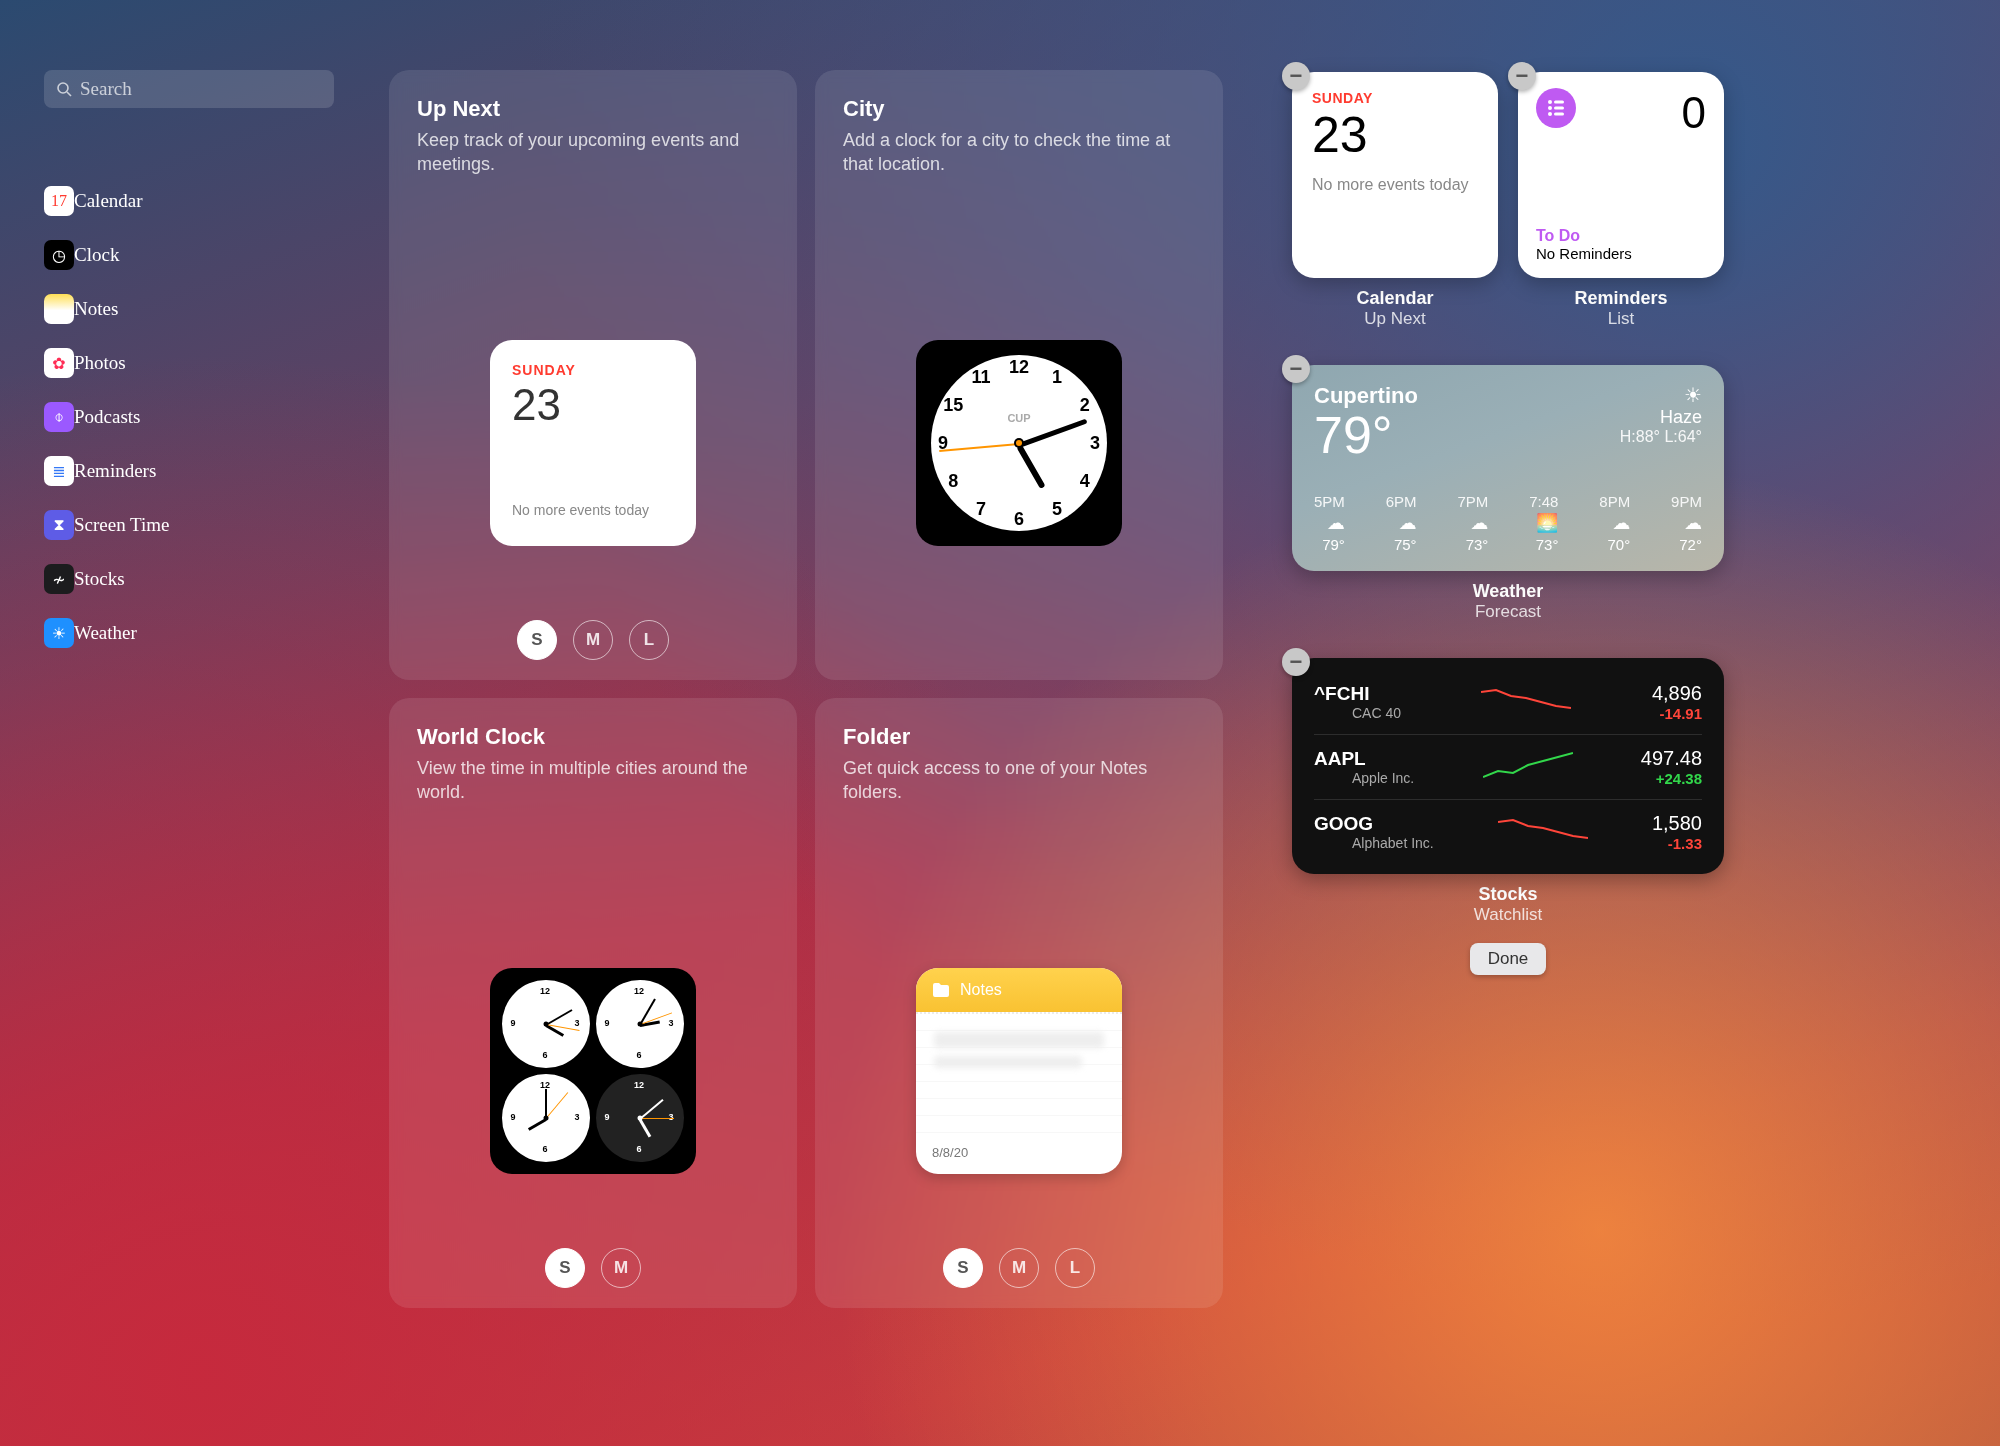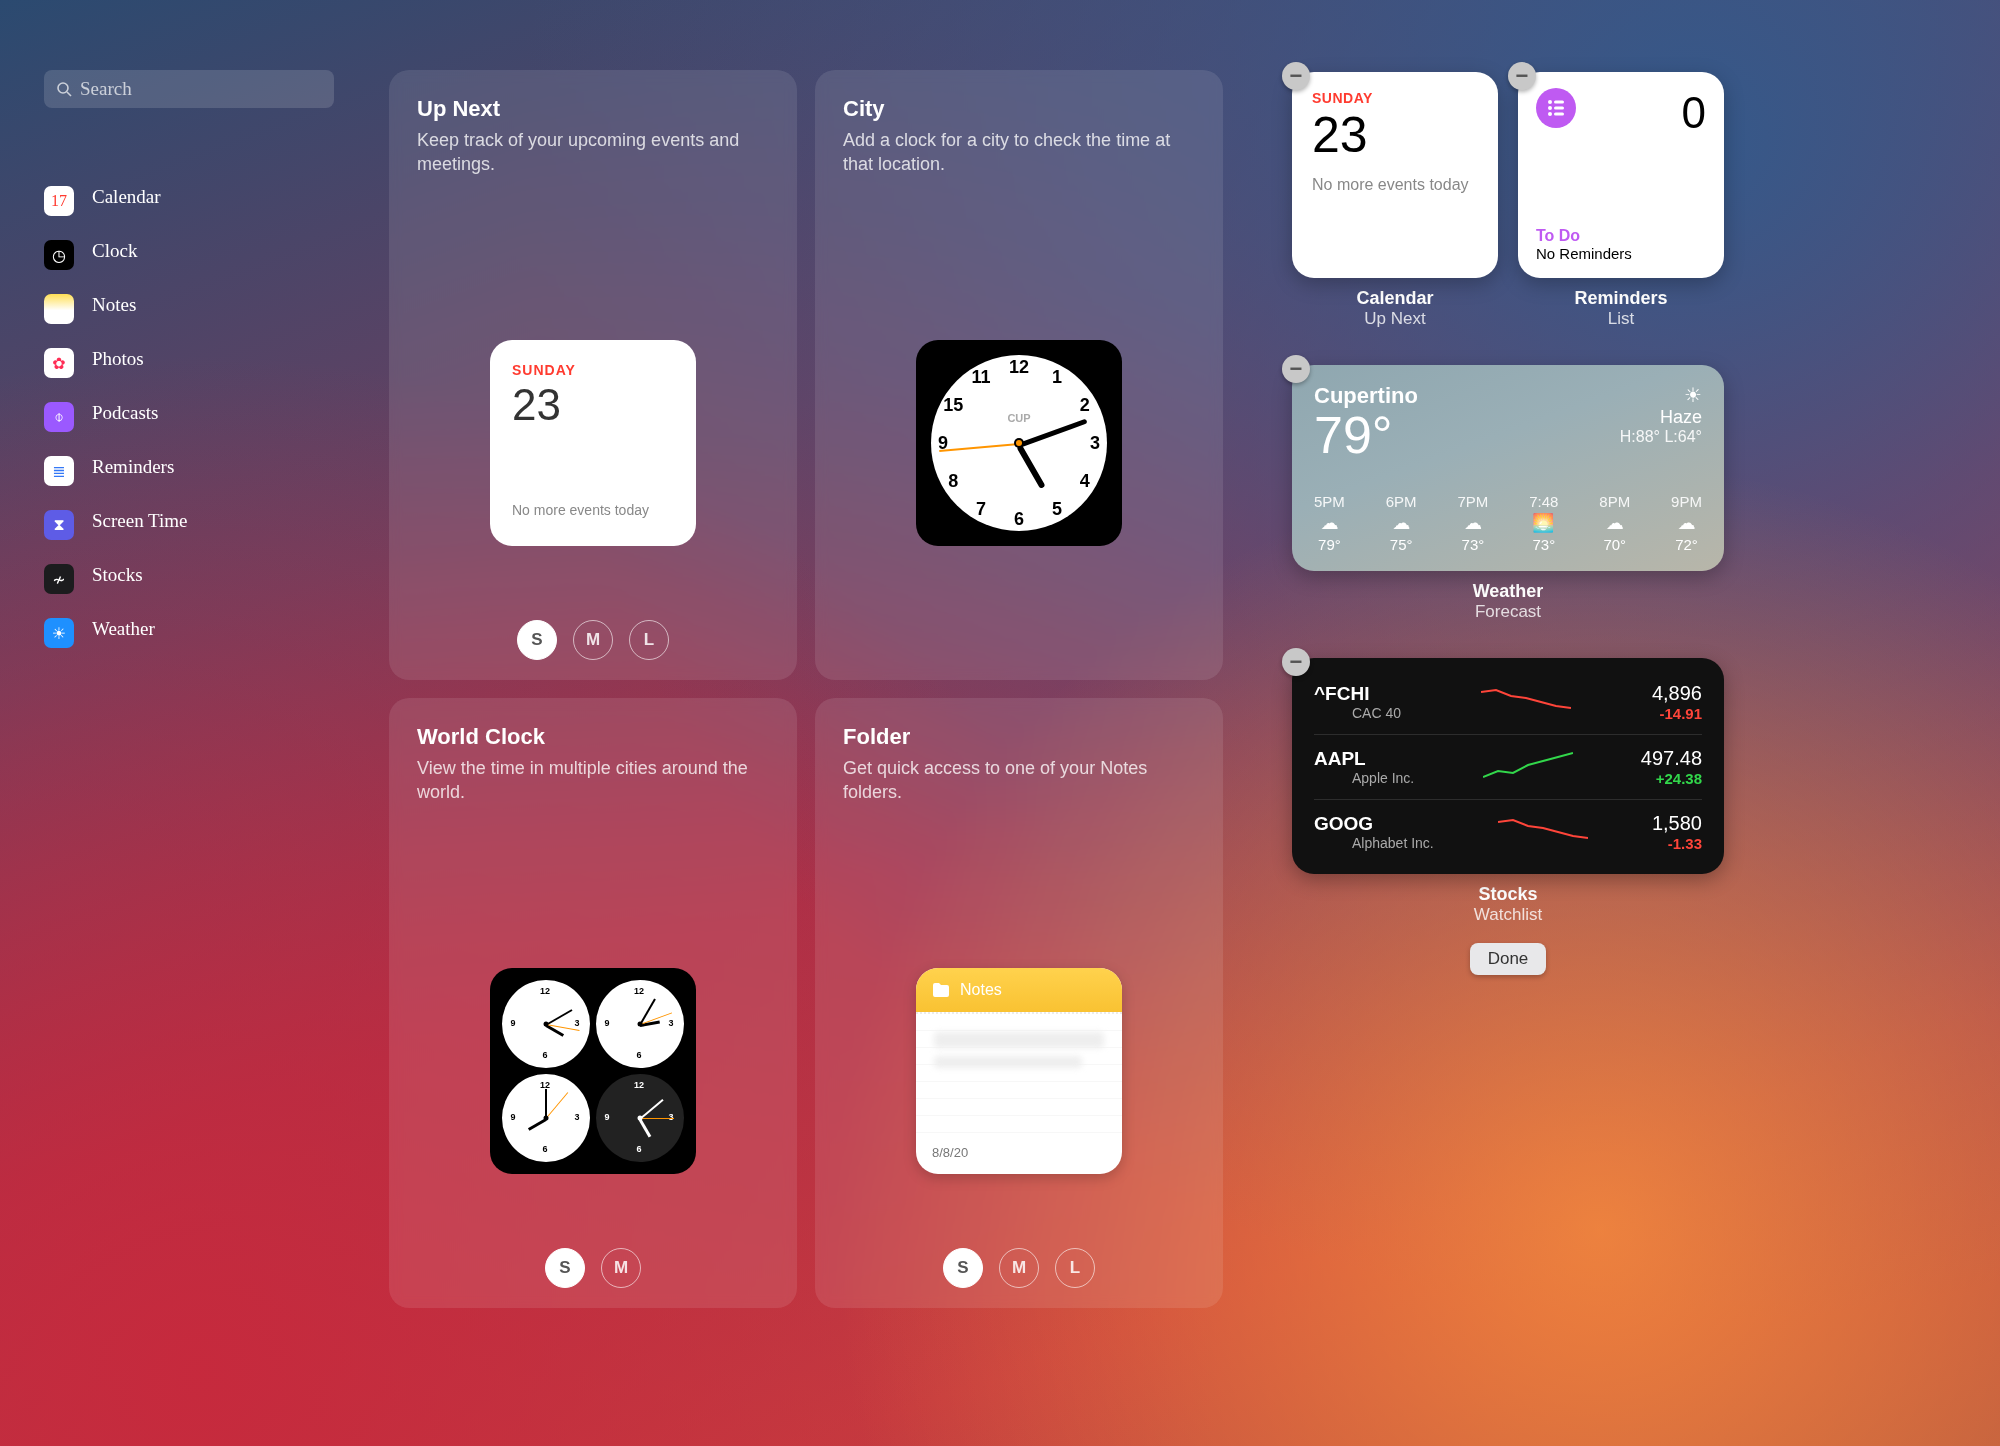--- a/index.html
+++ b/index.html
@@ -20,21 +20,21 @@
   
   .sidebar { position: absolute; left: 44px; top: 70px; width: 290px; font-family: Liberation Serif, serif; }
   .search {
     display: flex; align-items: center; gap: 8px;
     background: rgba(255,255,255,0.14);
     border-radius: 8px; height: 38px; padding: 0 12px;
     color: rgba(255,255,255,0.7); font-size: 19px;
   }
   .search svg { width: 16px; height: 16px; opacity: .7; }
   .applist { margin-top: 78px; display: flex; flex-direction: column; gap: 24px; }
-  .appitem { display: flex; align-items: flex-start; gap: 18px; font-size: 19px; color: #fff; cursor: pointer; }
+  .appitem { display: flex; align-items: center; font-size: 19px; color: #fff; cursor: pointer; }
   .appicon { width: 30px; height: 30px; border-radius: 7px; display: flex; align-items: center; justify-content: center; font-size: 16px; }
 
   
   .gallery { position: absolute; left: 389px; top: 70px; width: 834px; display: grid; grid-template-columns: 1fr 1fr; gap: 18px; }
   .card { background: rgba(255,255,255,0.10); border-radius: 20px; height: 610px; padding: 26px 28px; position: relative; backdrop-filter: blur(6px); }
   .card h2 { font-size: 22px; font-weight: 600; margin-bottom: 6px; }
   .card p { font-size: 18px; color: rgba(255,255,255,0.78); line-height: 1.35; }
   .preview-slot { position: absolute; left: 50%; top: 270px; transform: translateX(-50%); }
   .size-row { position: absolute; left: 0; right: 0; bottom: 20px; display: flex; justify-content: center; gap: 16px; }
   .size-pill {
@@ -120,21 +120,21 @@
     display: flex; flex-direction: column;
   }
   .weather-w .toprow{display:flex;justify-content:space-between;align-items:flex-start;}
   .weather-w .city{font-size:22px;font-weight:600;}
   .weather-w .temp{font-size:52px;font-weight:300;line-height:1;}
   .weather-w .cond{text-align:right;}
   .weather-w .cond .ic{font-size:20px;}
   .weather-w .cond .c1{font-size:18px;}
   .weather-w .cond .c2{font-size:16px;opacity:.9;}
   .wh-row{display:flex;justify-content:space-between;margin-top:auto;}
-  .wh-col{display:flex;flex-direction:column;align-items:center;gap:2px;font-size:15px;}
+  .wh-col{display:flex;flex-direction:column;align-items:flex-end;gap:2px;font-size:15px;}
   .wh-col .t{opacity:.9;}
   .wh-col .ic{font-size:18px;}
 
   .stocks-w {
     width: 432px; border-radius: 22px; background: #111; position: relative;
     box-shadow: 0 6px 20px rgba(0,0,0,.3); padding: 12px 22px 10px; color: #fff;
   }
   .srow{display:flex;align-items:center;justify-content:space-between;padding:12px 0;border-bottom:1px solid rgba(255,255,255,0.12);}
   .srow:last-child{border-bottom:none;}
   .srow .l .sym{font-size:19px;font-weight:700;}

